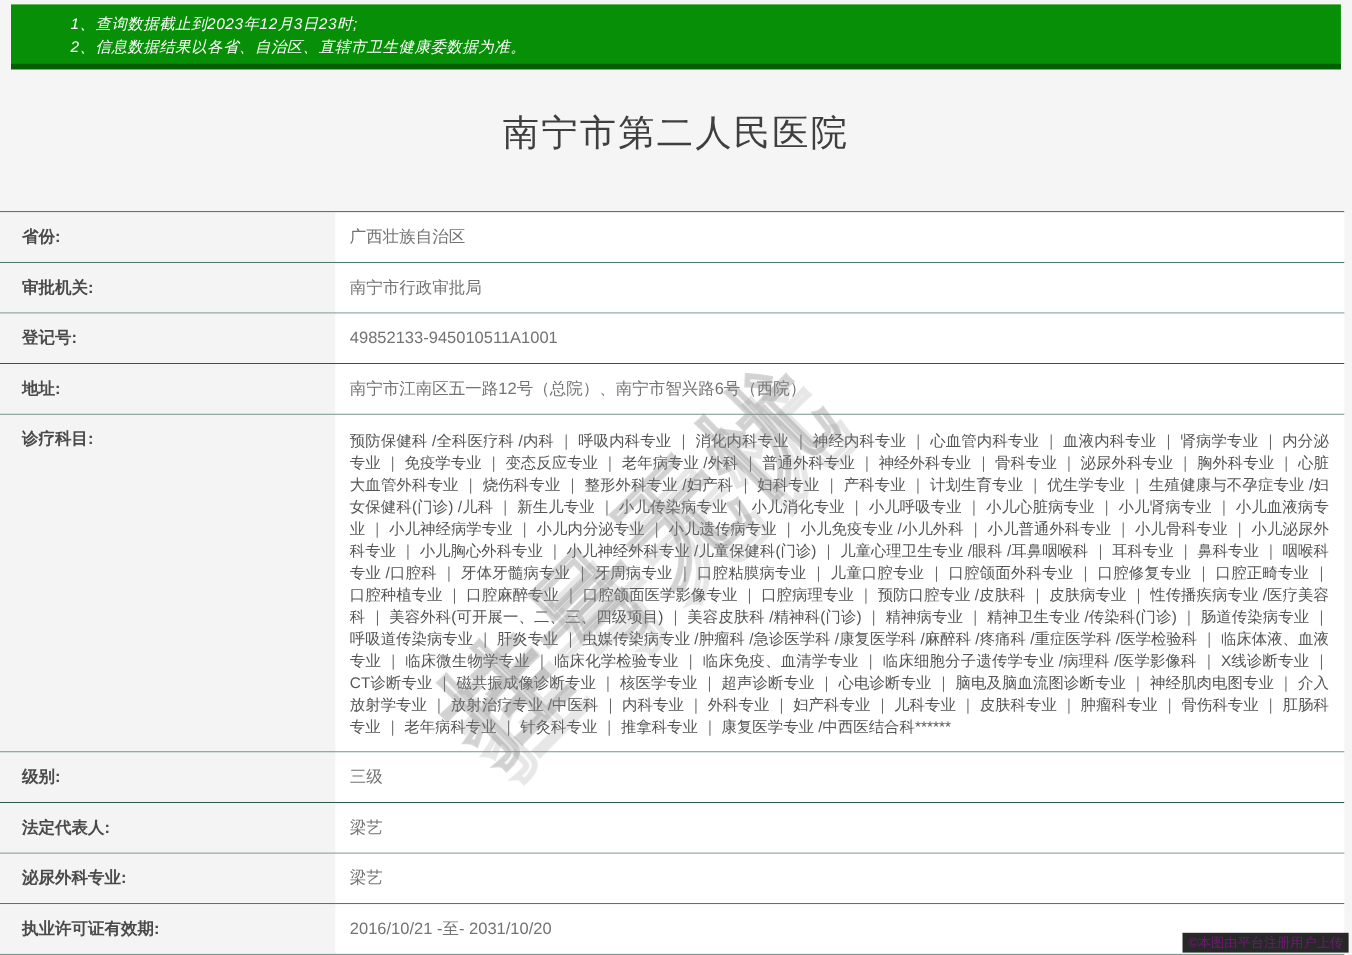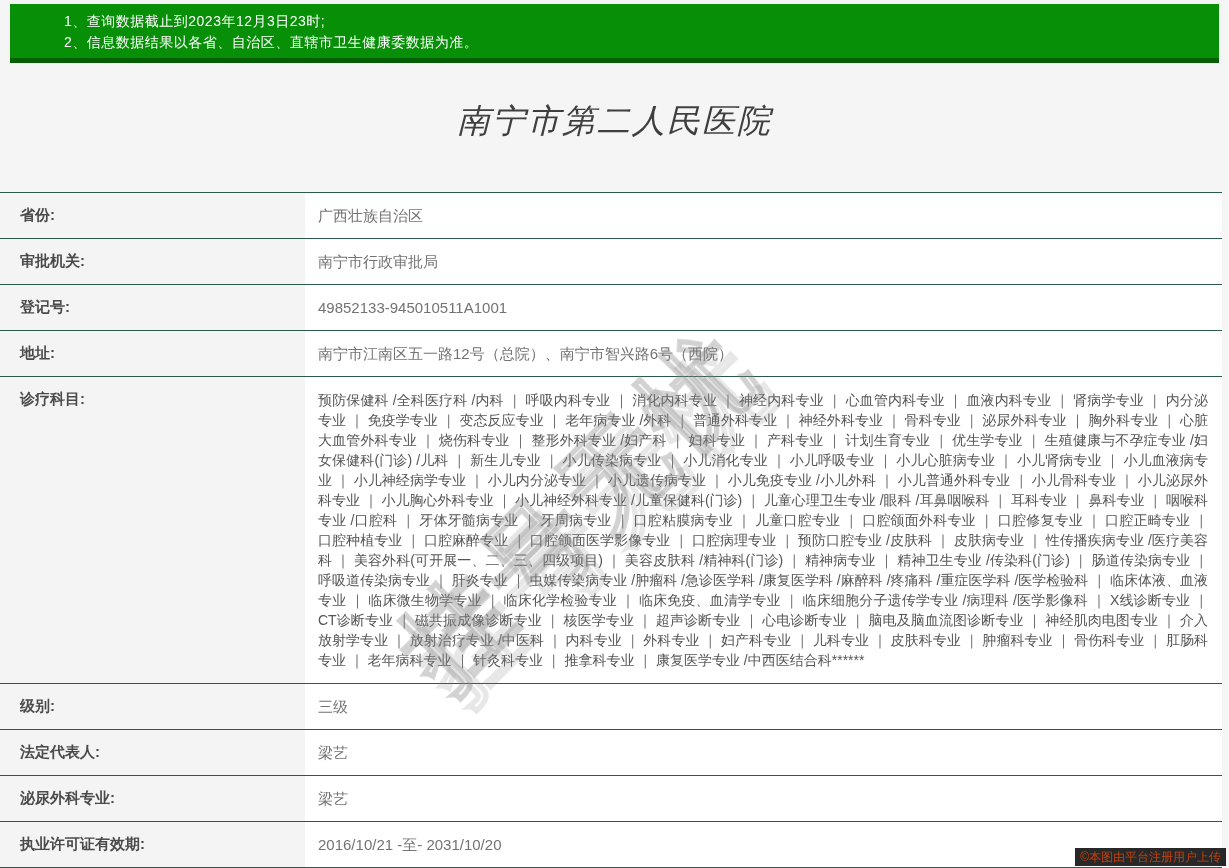--- a/index.html
+++ b/index.html
@@ -14,36 +14,36 @@
     width: 1229px; height: 868px;
     overflow: hidden;
     background: #f5f5f5;
   }
   .top-section { height: 188px; }
   .notice-banner {
     margin: 4px 10px 0 10px;
     background: #079007;
     border-bottom: 5px solid #045f04;
     padding: 7px 10px 5px 54px;
+    font-style: italic;
   }
   .notice-banner p {
     margin: 0;
     color: #ffffff;
     font-size: 14px;
     line-height: 21px;
     letter-spacing: 0.5px;
   }
   .page-title {
     margin: 36px 0 0 0;
     text-align: center;
     font-size: 33px;
     font-weight: 400;
     color: #3f3f3f;
     letter-spacing: 2px;
-    font-style: italic;
   }
   .info-table {
     border-top: 1px solid #2a5a4c;
     margin-right: 7px;
     background: #ffffff;
   }
   .row {
     display: flex;
     border-bottom: 1px solid #2a5a4c;
     align-items: stretch;
@@ -89,21 +89,21 @@
   .watermark.copy2 {
     left: 316px;
     top: 452px;
     opacity: 0.55;
   }
   .footer-badge {
     position: absolute;
     right: 3px;
     bottom: 2px;
     background: rgba(10,10,10,0.88);
-    color: #c2410c;
+    color: #701a75;
     font-size: 12px;
     line-height: 14px;
     padding: 2px 5px;
     white-space: nowrap;
   }
 </style>
 </head>
 <body>
 
 <div class="page">

